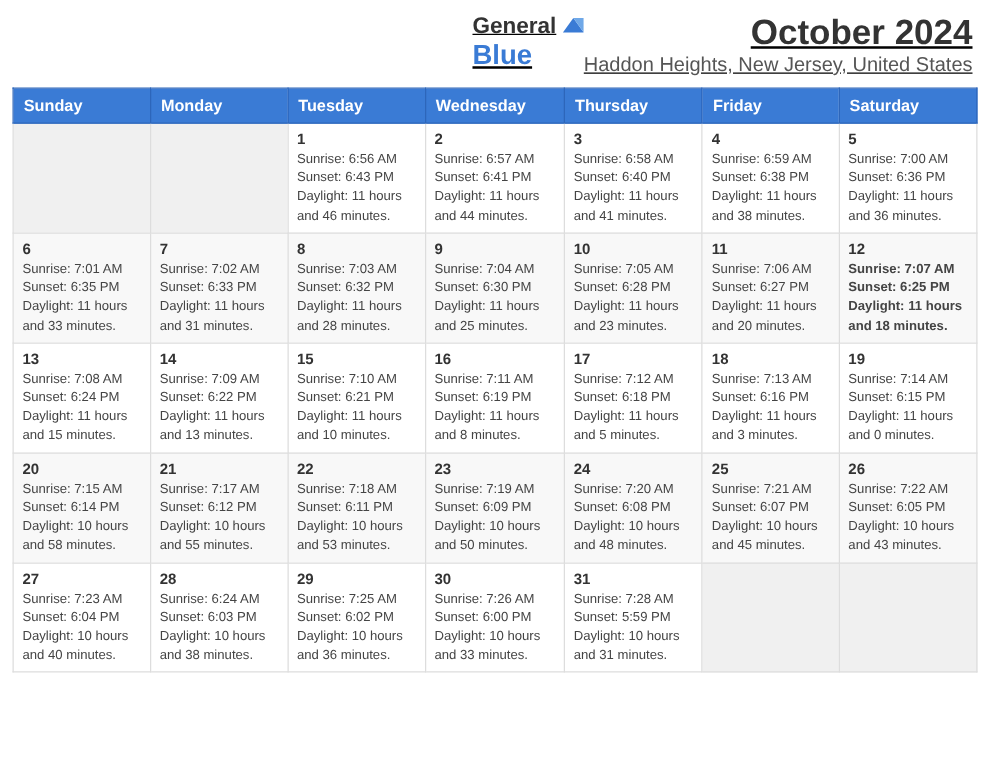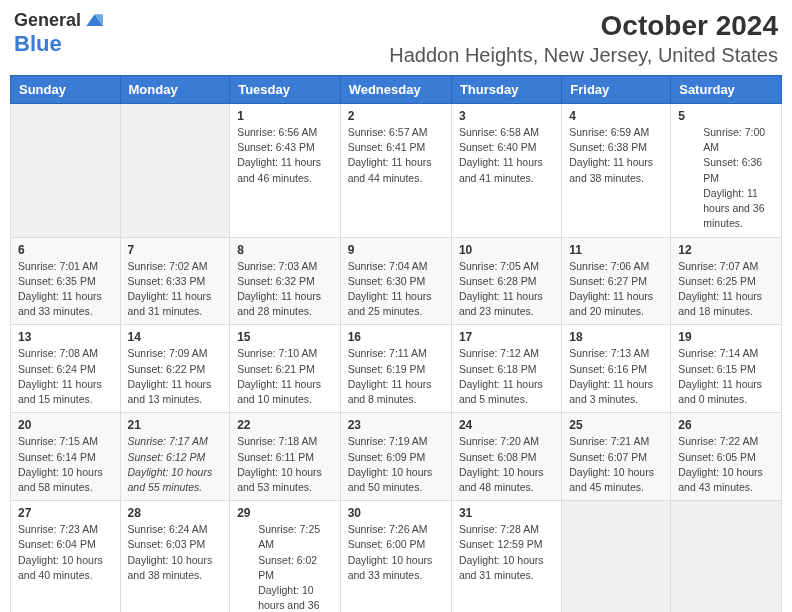--- a/index.html
+++ b/index.html
@@ -5,24 +5,25 @@
     * { box-sizing: border-box; margin: 0; padding: 0; }
     body {
       font-family: Arial, sans-serif;
       background: #fff;
       width: 792px;
       min-height: 612px;
       padding: 10px;
     }
     .header {
       display: flex;
-      justify-content: space-between;
+      justify-content: flex-end;
       align-items: flex-start;
       margin-bottom: 8px;
       padding: 0 4px;
+      text-decoration: underline;
     }
     .logo {
       display: flex;
       flex-direction: column;
       align-items: flex-start;
     }
     .logo-text {
       display: flex;
       align-items: center;
     }
@@ -43,21 +44,21 @@
     }
     .title-section {
       text-align: right;
     }
     .month-title {
       font-size: 28px;
       font-weight: bold;
       color: #333;
     }
     .location-title {
-      font-size: 20px;
+      font-size: 16px;
       color: #555;
       margin-top: 2px;
     }
     .calendar {
       width: 100%;
       border-collapse: collapse;
       border: 1px solid #ccc;
     }
     .calendar th {
       background-color: #3a7bd5;
@@ -153,21 +154,21 @@
 Daylight: 11 hours and 41 minutes.</div>
         </td>
         <td>
           <span class="day-number">4</span>
           <div class="day-info" style="white-space: pre-line;">Sunrise: 6:59 AM
 Sunset: 6:38 PM
 Daylight: 11 hours and 38 minutes.</div>
         </td>
         <td>
           <span class="day-number">5</span>
-          <div class="day-info" style="white-space: pre-line; margin-left: 25px;">Sunrise: 7:00 AM
+          <div class="day-info" style="white-space: pre-line;">Sunrise: 7:00 AM
 Sunset: 6:36 PM
 Daylight: 11 hours and 36 minutes.</div>
         </td>
       </tr>
       <tr class="week-row">
         <td>
           <span class="day-number">6</span>
           <div class="day-info" style="white-space: pre-line;">Sunrise: 7:01 AM
 Sunset: 6:35 PM
 Daylight: 11 hours and 33 minutes.</div>
@@ -197,21 +198,21 @@
 Daylight: 11 hours and 23 minutes.</div>
         </td>
         <td>
           <span class="day-number">11</span>
           <div class="day-info" style="white-space: pre-line;">Sunrise: 7:06 AM
 Sunset: 6:27 PM
 Daylight: 11 hours and 20 minutes.</div>
         </td>
         <td>
           <span class="day-number">12</span>
-          <div class="day-info" style="white-space: pre-line;">Sunrise: 7:07 AM
+          <div class="day-info" style="white-space: pre-line; font-weight: bold;">Sunrise: 7:07 AM
 Sunset: 6:25 PM
 Daylight: 11 hours and 18 minutes.</div>
         </td>
       </tr>
       <tr class="week-row">
         <td>
           <span class="day-number">13</span>
           <div class="day-info" style="white-space: pre-line;">Sunrise: 7:08 AM
 Sunset: 6:24 PM
 Daylight: 11 hours and 15 minutes.</div>
@@ -255,21 +256,21 @@
       </tr>
       <tr class="week-row">
         <td>
           <span class="day-number">20</span>
           <div class="day-info" style="white-space: pre-line;">Sunrise: 7:15 AM
 Sunset: 6:14 PM
 Daylight: 10 hours and 58 minutes.</div>
         </td>
         <td>
           <span class="day-number">21</span>
-          <div class="day-info" style="white-space: pre-line; font-style: italic;">Sunrise: 7:17 AM
+          <div class="day-info" style="white-space: pre-line;">Sunrise: 7:17 AM
 Sunset: 6:12 PM
 Daylight: 10 hours and 55 minutes.</div>
         </td>
         <td>
           <span class="day-number">22</span>
           <div class="day-info" style="white-space: pre-line;">Sunrise: 7:18 AM
 Sunset: 6:11 PM
 Daylight: 10 hours and 53 minutes.</div>
         </td>
         <td>
@@ -305,33 +306,33 @@
 Daylight: 10 hours and 40 minutes.</div>
         </td>
         <td>
           <span class="day-number">28</span>
           <div class="day-info" style="white-space: pre-line;">Sunrise: 6:24 AM
 Sunset: 6:03 PM
 Daylight: 10 hours and 38 minutes.</div>
         </td>
         <td>
           <span class="day-number">29</span>
-          <div class="day-info" style="white-space: pre-line; margin-left: 21px;">Sunrise: 7:25 AM
+          <div class="day-info" style="white-space: pre-line;">Sunrise: 7:25 AM
 Sunset: 6:02 PM
 Daylight: 10 hours and 36 minutes.</div>
         </td>
         <td>
           <span class="day-number">30</span>
           <div class="day-info" style="white-space: pre-line;">Sunrise: 7:26 AM
 Sunset: 6:00 PM
 Daylight: 10 hours and 33 minutes.</div>
         </td>
         <td>
           <span class="day-number">31</span>
           <div class="day-info" style="white-space: pre-line;">Sunrise: 7:28 AM
-Sunset: 12:59 PM
+Sunset: 5:59 PM
 Daylight: 10 hours and 31 minutes.</div>
         </td>
         <td class="empty-cell"></td>
         <td class="empty-cell"></td>
       </tr>
     </tbody>
 </table>
 
 </body></html>

